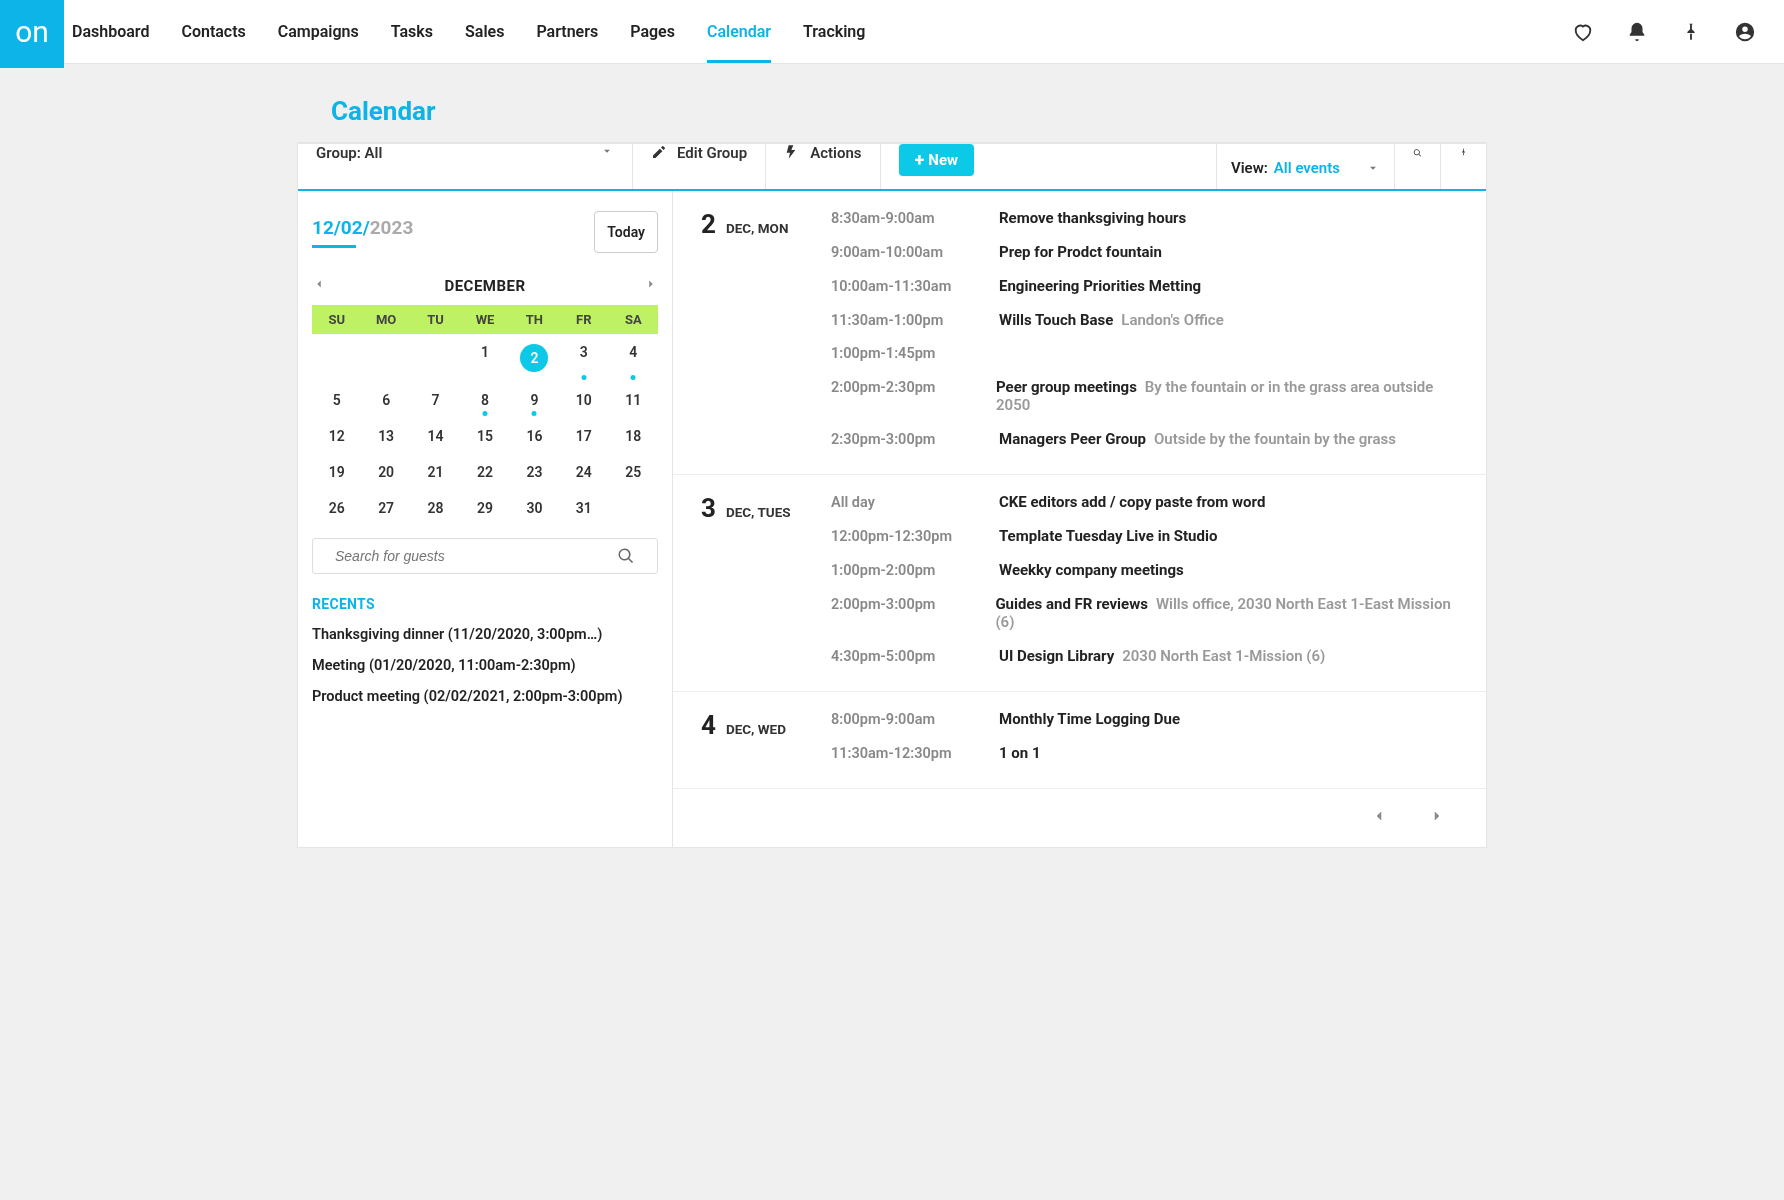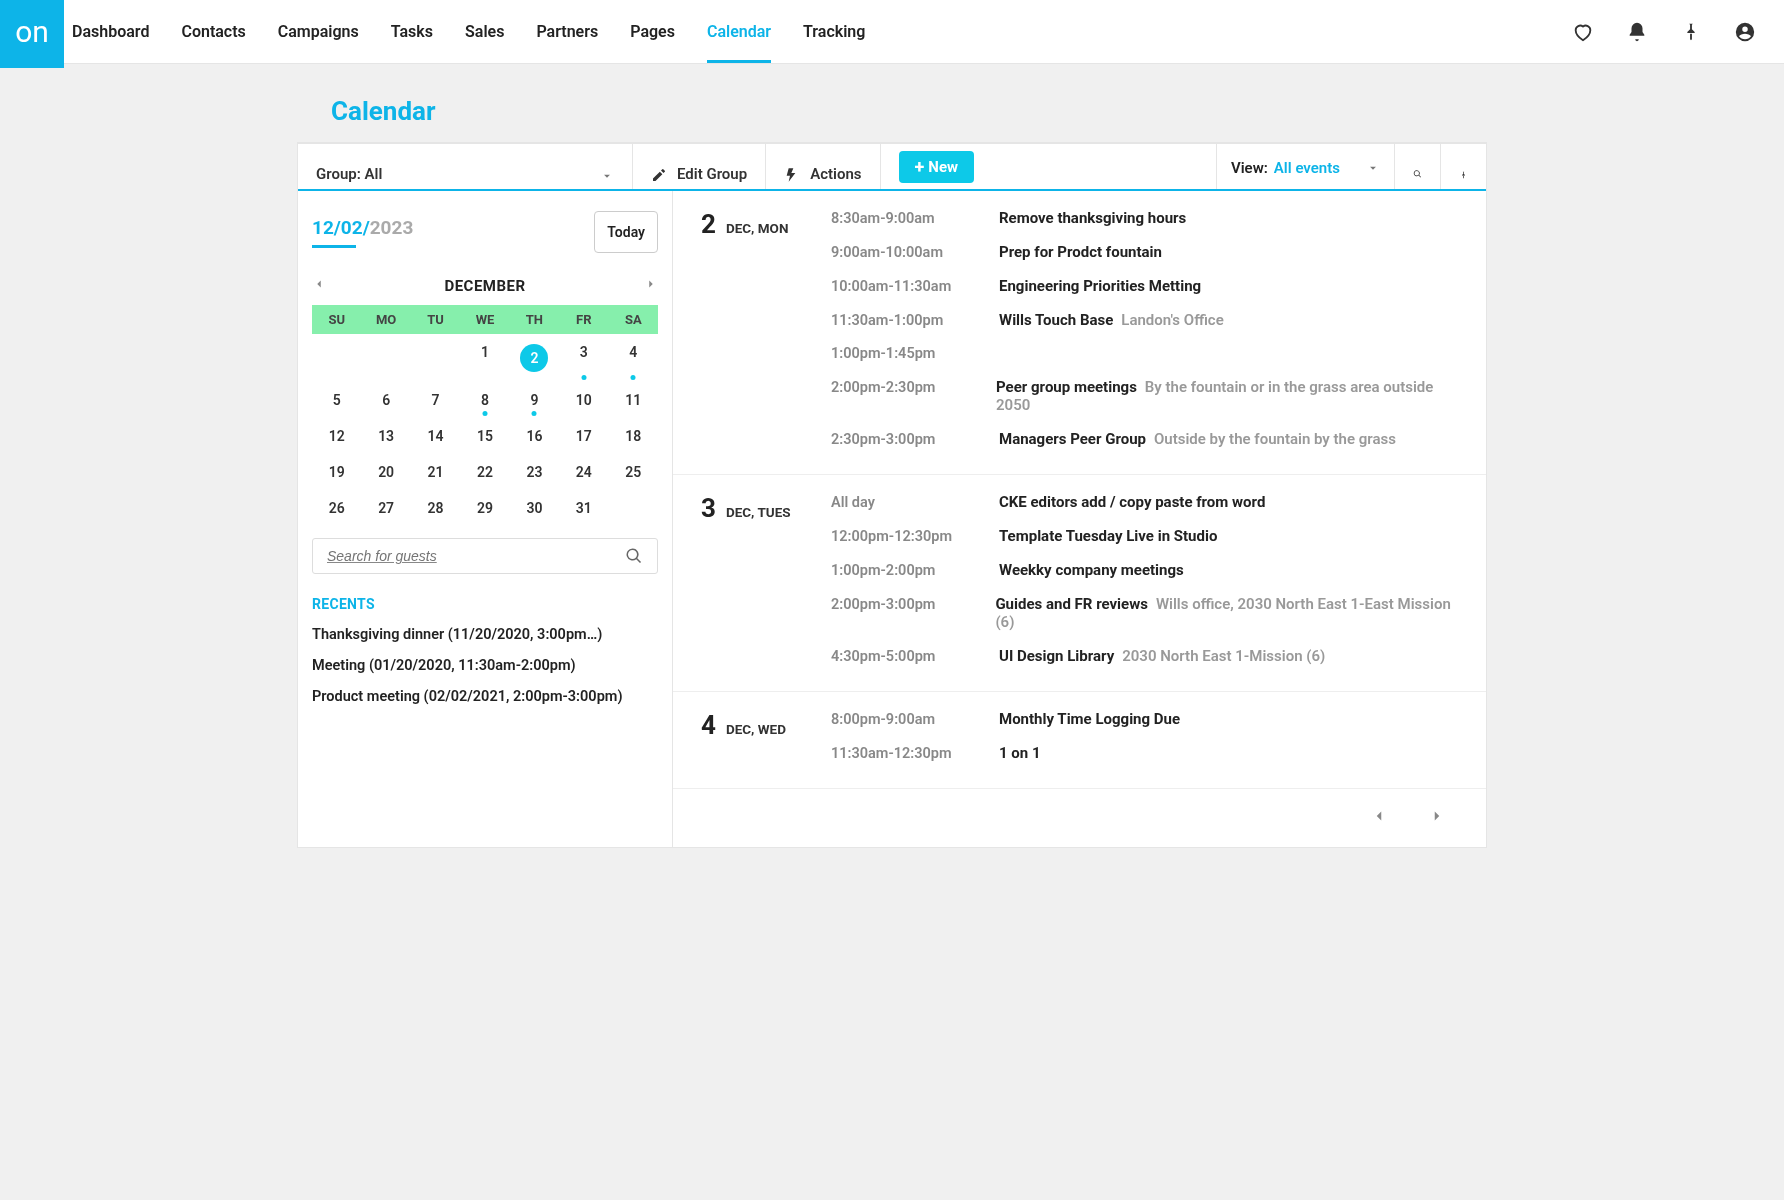--- a/index.html
+++ b/index.html
@@ -40,21 +40,21 @@
 .icn svg { width: 100%; height: 100%; fill: #333; }
 .page-wrap { max-width: 1190px; margin: 0 auto; padding: 20px 0 0 0;}
 .page-title { color: #0db4e8; font-size: 26px; font-weight: 700; margin: 12px 4px 16px 34px; }
 .card { background: #fff; border: 1px solid #e5e5e5; }
 .toolbar {
   display: flex; align-items: stretch; height: 48px;
   border-top: 1px solid #e5e5e5;
   position: relative;
 }
 .toolbar::after{content:"";position:absolute;left:0;right:0;bottom:0;height:2px;background:#0db4e8;}
-.tcell { display:flex; align-items:flex-end; padding: 8px 18px; border-right:1px solid #e5e5e5; gap:10px; font-weight:600; color:#333; white-space:nowrap;}
+.tcell { display:flex; align-items:flex-start; padding: 0 18px; border-right:1px solid #e5e5e5; gap:10px; font-weight:600; color:#333; white-space:nowrap;}
 .group-sel { width: 335px; justify-content: space-between; font-weight:600;}
 .chev { width:14px; height:14px; }
 .chev svg{width:100%;height:100%;fill:#777;}
 .btn-new {
   background:#0dc9e8; color:#fff; border-radius:4px;
   padding: 7px 16px; font-weight:700; display:flex;align-items:center;gap:4px;
   font-size:15px;
 }
 .tool-spacer{flex:1;}
 .view-sel{display:flex;align-items:center;gap:6px;padding:0 14px;border-left:1px solid #e5e5e5;}
@@ -66,28 +66,28 @@
 .date-row{display:flex;align-items:center;justify-content:space-between;}
 .date-txt{font-size:19px;font-weight:700;}
 .date-txt .a{color:#0db4e8;}
 .date-txt .b{color:#aaa;}
 .date-under{width:44px;height:3px;background:#0db4e8;margin-top:6px;}
 .today-btn{border:1px solid #ccc;border-radius:4px;padding:12px 12px;font-weight:600;font-size:14px;}
 .cal-hdr{display:flex;align-items:center;justify-content:space-between;margin-top:24px;}
 .cal-hdr .mon{font-weight:700;font-size:15px;letter-spacing:0.5px;}
 .cal-nav{cursor:pointer;color:#888;}
 .cal-grid{margin-top:10px;}
-.cal-week-hd{display:grid;grid-template-columns:repeat(7,1fr);background:#86efac;text-align:center;font-weight:700;font-size:13px;color:#444;}
+.cal-week-hd{display:grid;grid-template-columns:repeat(7,1fr);background:#bef264;text-align:center;font-weight:700;font-size:13px;color:#444;}
 .cal-week-hd div{padding:7px 0;}
 .cal-body{display:grid;grid-template-columns:repeat(7,1fr);text-align:center;}
 .cal-cell{padding:10px 0;font-weight:600;font-size:14px;color:#333;position:relative;cursor:pointer;}
 .cal-cell.empty{color:transparent;cursor:default;}
 .cal-cell.sel span{background:#0dc9e8;color:#fff;border-radius:50%;display:inline-flex;width:28px;height:28px;align-items:center;justify-content:center;}
 .cal-cell .dot{position:absolute;left:50%;transform:translateX(-50%);bottom:2px;width:5px;height:5px;border-radius:50%;background:#0dc9e8;}
-.search-box{margin-top:12px;border:1px solid #ddd;border-radius:3px;display:flex;align-items:center;padding:8px 14px;color:#888;text-decoration:underline;}
+.search-box{margin-top:12px;border:1px solid #ddd;border-radius:3px;display:flex;align-items:center;padding:8px 22px;color:#888;}
 .search-box input{border:none;outline:none;flex:1;font-size:14px;font-style:italic;color:#666;}
 .recents-hd{color:#0db4e8;font-weight:700;font-size:14px;margin-top:22px;letter-spacing:0.3px;}
 .recent-item{font-weight:600;font-size:14.5px;margin-top:14px;}
 .main{flex:1;}
 .day-block{padding:18px 24px 18px 28px;border-bottom:1px solid #eee;}
 .day-block .hdr{display:flex;align-items:baseline;gap:10px;}
 .day-block .num{font-size:26px;font-weight:700;}
 .day-block .lbl{font-weight:700;font-size:13.5px;color:#333;}
 .ev-list{margin-top:0;}
 .ev-row{display:flex;align-items:baseline;gap:18px;padding:8px 0;}
@@ -272,21 +272,21 @@
           <span class="icn" style="width:18px;height:18px">
               <svg viewBox="0 0 24 24">
                 <path fill="#666" d="M10 2a8 8 0 1 0 5 14.3l5 5 1.4-1.4-5-5A8 8 0 0 0 10 2zm0 2a6 6 0 1 1 0 12 6 6 0 0 1 0-12z"></path>
               </svg>
             </span>
         </div>
 
         <div class="recents-hd">RECENTS</div>
         <div id="recents">
             <div class="recent-item">Thanksgiving dinner (11/20/2020, 3:00pm…)</div>
-            <div class="recent-item">Meeting (01/20/2020, 11:30am-2:00pm)</div>
+            <div class="recent-item">Meeting (01/20/2020, 11:00am-2:30pm)</div>
             <div class="recent-item">Product meeting (02/02/2021, 2:00pm-3:00pm)</div>
           </div>
       </div>
 
       <div class="main">
         <div id="agenda">
             <div class="day-block">
               <div class="day-grid">
                 <div>
                   <div class="hdr">

